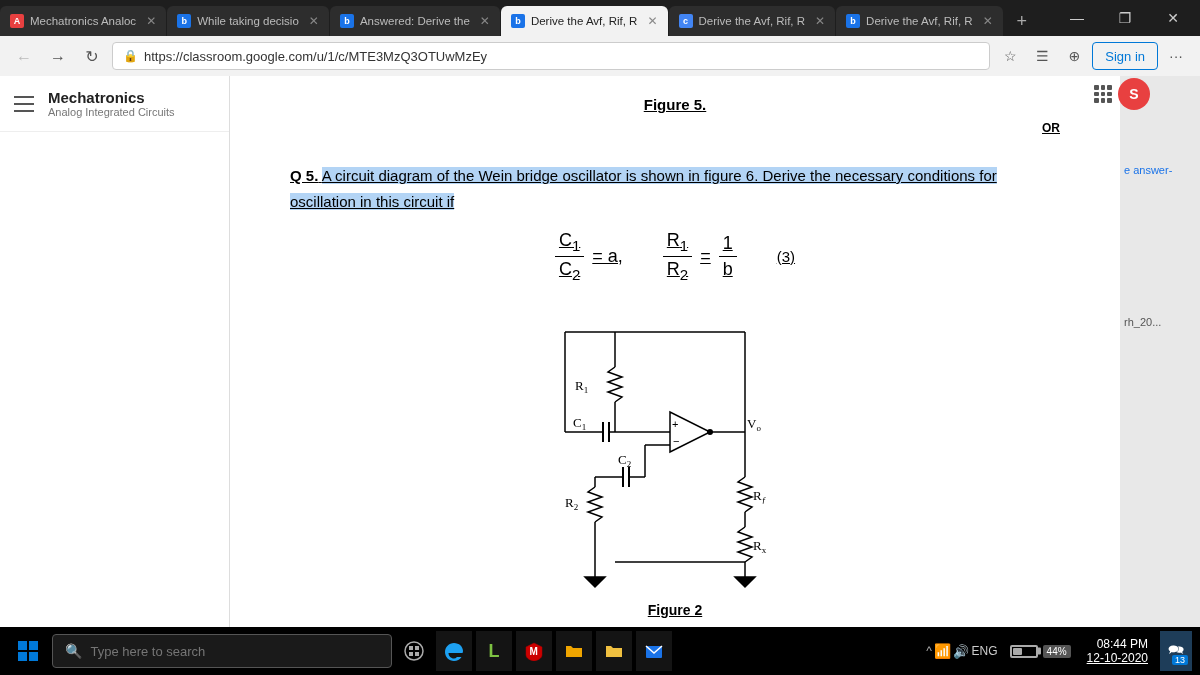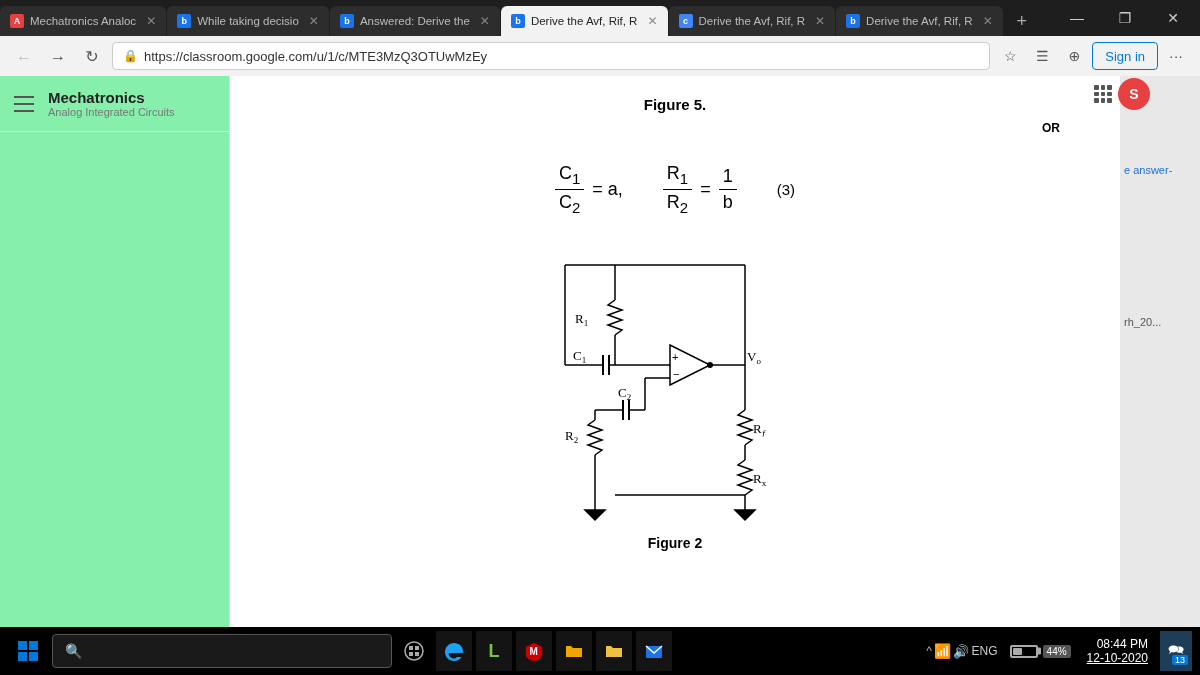--- a/index.html
+++ b/index.html
@@ -23,27 +23,27 @@
     .address-bar { flex: 1; height: 28px; border: 1px solid #ccc; border-radius: 4px; background: white; display: flex; align-items: center; padding: 0 10px; font-size: 13px; color: #333; gap: 6px; }
     .address-bar .lock-icon { color: #555; font-size: 12px; }
     .address-text { color: #333; font-size: 13px; }
     .nav-right { display: flex; align-items: center; gap: 4px; }
     .nav-right-btn { width: 28px; height: 28px; border: none; background: none; cursor: pointer; display: flex; align-items: center; justify-content: center; color: #555; font-size: 14px; border-radius: 4px; }
     .sign-in-btn { height: 28px; padding: 0 12px; border: 1px solid #0078d7; background: none; color: #0078d7; border-radius: 4px; font-size: 13px; cursor: pointer; }
 
     .browser-content { flex: 1; display: flex; overflow: hidden; }
 
     
-    .sidebar { width: 230px; background: #86efac; border-right: 1px solid #ddd; display: flex; flex-direction: column; }
+    .sidebar { width: 230px; background: #ffffff; border-right: 1px solid #ddd; display: flex; flex-direction: column; }
     .sidebar-header { height: 56px; display: flex; align-items: center; padding: 0 10px; gap: 10px; border-bottom: 1px solid #eee; }
     .hamburger { width: 28px; height: 28px; display: flex; flex-direction: column; justify-content: center; gap: 5px; cursor: pointer; padding: 4px; }
     .hamburger span { display: block; height: 2px; background: #555; width: 20px; }
 
     
-    .main-area { flex: 1; background: #f9a8d4; overflow: hidden; display: flex; flex-direction: column; }
+    .main-area { flex: 1; background: #f9a8d4; overflow: hidden; display: flex; flex-direction: column; text-decoration: underline; }
 
     .content-card { background: white; margin: 0; flex: 1; overflow-y: auto; padding: 20px 60px 40px; }
 
     
     .circuit-container { display: flex; justify-content: center; margin: 10px 0; }
 
     
     .taskbar { height: 48px; background: #000; display: flex; align-items: center; padding: 0 8px; gap: 4px; position: absolute; bottom: 0; width: 1200px; }
     .taskbar-start { width: 40px; height: 40px; display: flex; align-items: center; justify-content: center; cursor: pointer; }
     .taskbar-search { flex: 0 0 340px; height: 34px; background: #1a1a1a; border: 1px solid #555; border-radius: 4px; display: flex; align-items: center; padding: 0 12px; gap: 8px; cursor: text; }
@@ -142,20 +142,24 @@
         </div>
       </div>
     </div>
 
     <div class="main-area">
       <div class="content-card">
 
         <div style="text-align:center;font-size:15px;font-weight:bold;margin-bottom:8px;">Figure 5.</div>
         <div style="text-align:right;font-size:12px;font-weight:bold;margin-bottom:28px;">OR</div>
 
+        <div style="font-size:15px;line-height:1.7;margin-bottom:16px;">
+          <span style="font-weight:bold;">Q 5.</span>
+          <span class="highlight"> A circuit diagram of the Wein bridge oscillator is shown in figure 6. Derive the necessary conditions for oscillation in this circuit if</span>
+        </div>
 
         <div style="display:flex;align-items:center;justify-content:center;gap:40px;margin:16px 0 30px;font-size:18px;">
 
           <div style="display:flex;align-items:center;gap:8px;">
             <div style="display:inline-flex;flex-direction:column;align-items:center;">
               <span style="border-bottom:1px solid #000;padding:0 4px 2px;">C<sub>1</sub></span>
               <span style="padding:2px 4px 0;">C<sub>2</sub></span>
             </div>
             <span>= a,</span>
           </div>
@@ -281,20 +285,21 @@
     <svg width="22" height="22" viewBox="0 0 22 22">
       <rect x="1" y="1" width="9" height="9" fill="#0078d7"></rect>
       <rect x="12" y="1" width="9" height="9" fill="#0078d7"></rect>
       <rect x="1" y="12" width="9" height="9" fill="#0078d7"></rect>
       <rect x="12" y="12" width="9" height="9" fill="#0078d7"></rect>
     </svg>
   </div>
 
   <div class="taskbar-search">
     <span style="color:#aaa;font-size:14px;">🔍</span>
+    <input type="text" style="background: none; border: none; outline: none; color: rgb(204, 204, 204); font-size: 13px; width: 100%;" placeholder="Type here to search">
   </div>
 
   <div class="taskbar-icon">
     <svg width="20" height="20" viewBox="0 0 20 20">
       <circle cx="10" cy="10" r="9" stroke="#aaa" stroke-width="1.5" fill="none"></circle>
       <rect x="5" y="5" width="4" height="4" fill="#aaa"></rect>
       <rect x="11" y="5" width="4" height="4" fill="#aaa"></rect>
       <rect x="5" y="11" width="4" height="4" fill="#aaa"></rect>
       <rect x="11" y="11" width="4" height="4" fill="#aaa"></rect>
     </svg>

